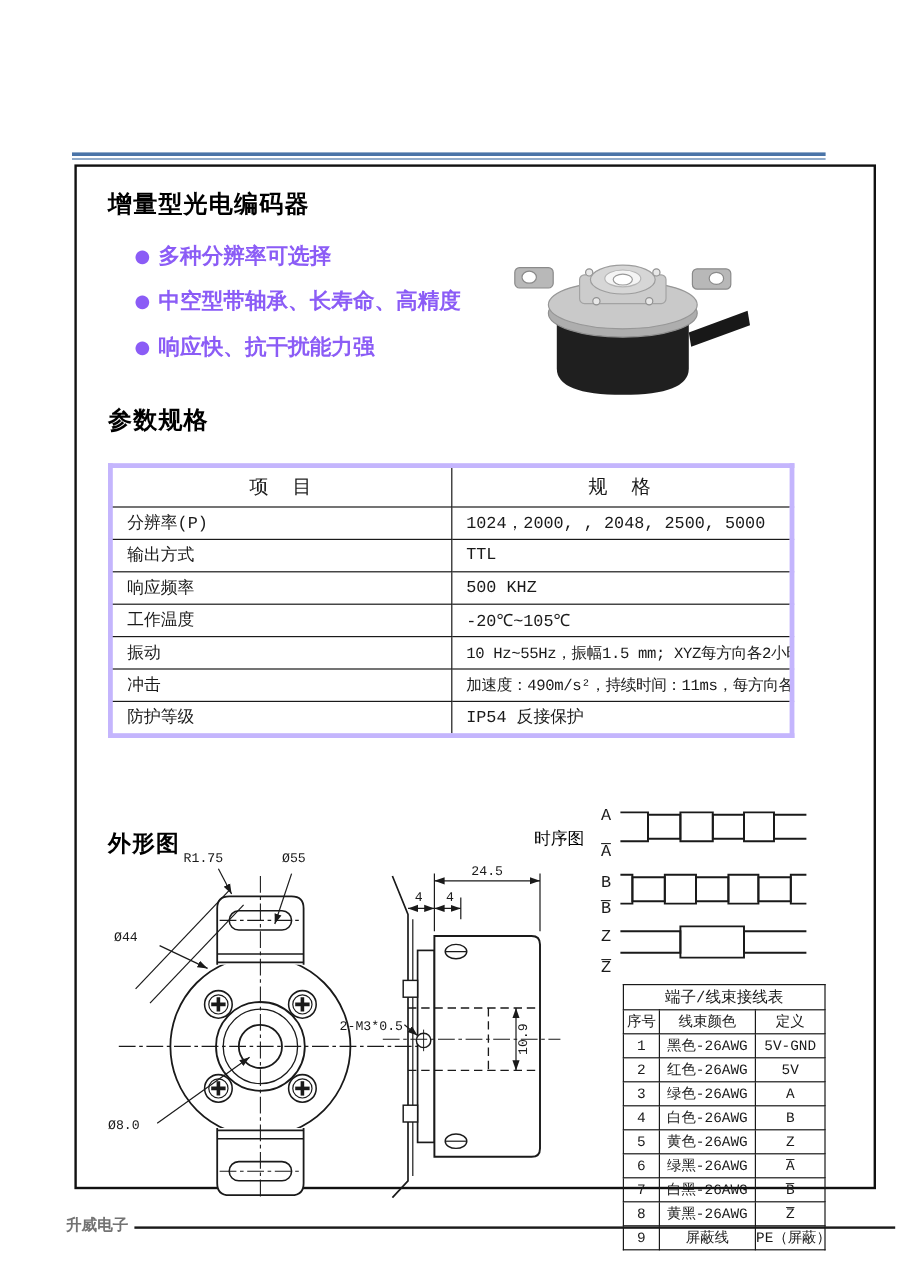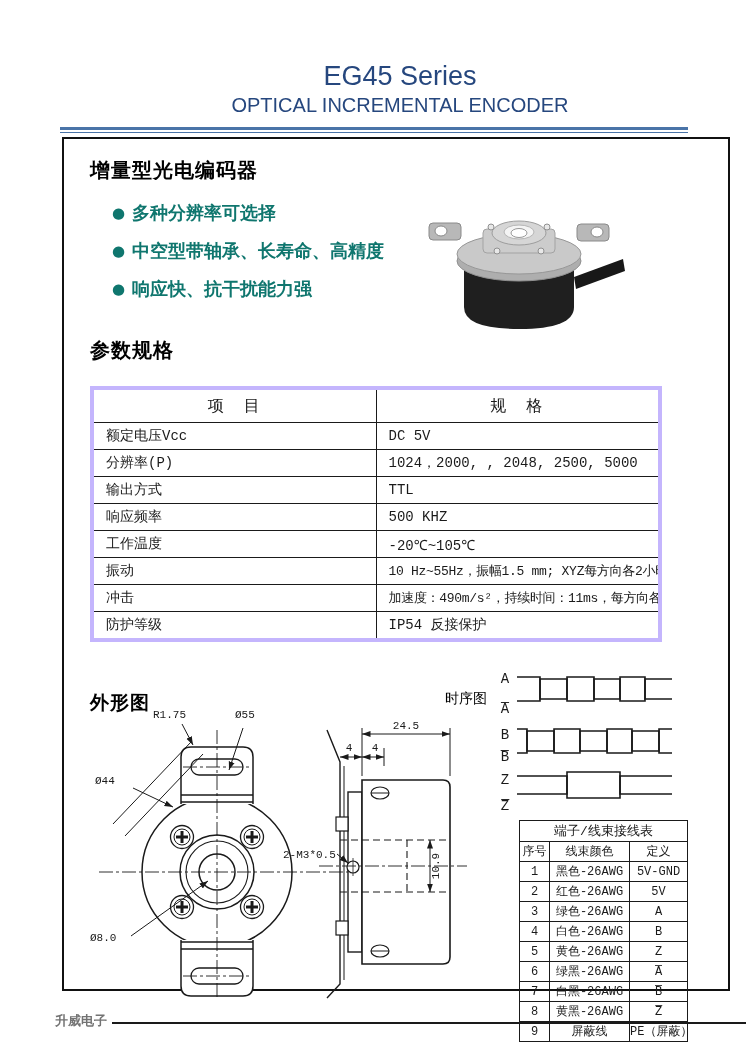--- a/index.html
+++ b/index.html
@@ -11,21 +11,21 @@
   .hdr .title{font-size:27px;line-height:32px;}
   .hdr .subtitle{font-size:20px;line-height:26px;}
   .rule{position:absolute;left:60px;top:127px;width:628px;height:2px;
         border-top:3px solid #4a74a8;border-bottom:1px solid #4a74a8;}
   
   .frame{position:absolute;left:62px;top:137px;width:618px;height:850px;border:2px solid #111;padding-left:46px;}
   .h-cn{position:absolute;font-weight:bold;font-size:20px;letter-spacing:1px;color:#000;}
   .intro-h{left:26px;top:18px;}
   .specs-h{left:26px;top:198px;}
   .outline-h{left:26px;top:551px;font-size:19px;}
-  .feature{position:absolute;left:48px;font-weight:bold;font-size:18px;color:#0f766e;white-space:nowrap;}
+  .feature{position:absolute;left:48px;font-weight:bold;font-size:18px;color:#8b5cf6;white-space:nowrap;}
   .feature .dot{font-size:15px;margin-right:7px;vertical-align:1px;}
   .f0{top:62px}.f1{top:100px}.f2{top:138px}
   
   table{border-collapse:collapse;}
   .spec-table{position:absolute;left:26px;top:247px;width:572px;table-layout:fixed;
       font-family:"Liberation Mono","DejaVu Sans Mono",monospace;}
   .spec-table th,.spec-table td{border:1px solid #1a1a1a;font-weight:normal;}
   .spec-table{border:4px solid #c4b5fd;}
   .spec-table th{height:30px;font-size:16px;text-align:center;letter-spacing:2px;}
   .spec-table td{height:26px;font-size:14px;text-align:left;padding:0 4px 0 12px;
@@ -50,24 +50,20 @@
   
   .footer-txt{position:absolute;left:55px;top:1012px;font-size:13px;font-weight:bold;color:#737373;}
   .footer-line{position:absolute;left:112px;top:1022px;width:634px;border-top:2px solid #1a1a1a;}
   svg line,svg path,svg circle,svg rect,svg ellipse,svg polyline{vector-effect:none;}
 </style>
 </head>
 <body>
 
 <div class="page">
 
-  <div class="hdr">
-    <div class="title">EG45 Series</div>
-    <div class="subtitle">OPTICAL INCREMENTAL ENCODER</div>
-  </div>
   <div class="rule"></div>
 
   <div class="frame">
 
     <div class="h-cn intro-h">增量型光电编码器</div>
 
     <div class="feature f0">
       <span class="dot">●</span><span>多种分辨率可选择</span>
     </div>
     <div class="feature f1">
@@ -99,24 +95,20 @@
     </svg>
 
     <div class="h-cn specs-h">参数规格</div>
 
     <table class="spec-table">
       <tbody>
           <tr>
         <th class="c1">项　目</th>
         <th class="c2">规　格</th>
       </tr>
-      <tr>
-            <td class="c1">额定电压Vcc</td>
-            <td class="c2">DC 5V</td>
-          </tr>
       <tr>
             <td class="c1">分辨率(P)</td>
             <td class="c2">1024，2000, , 2048, 2500, 5000</td>
           </tr>
       <tr>
             <td class="c1">输出方式</td>
             <td class="c2">TTL</td>
           </tr>
       <tr>
             <td class="c1">响应频率</td>

